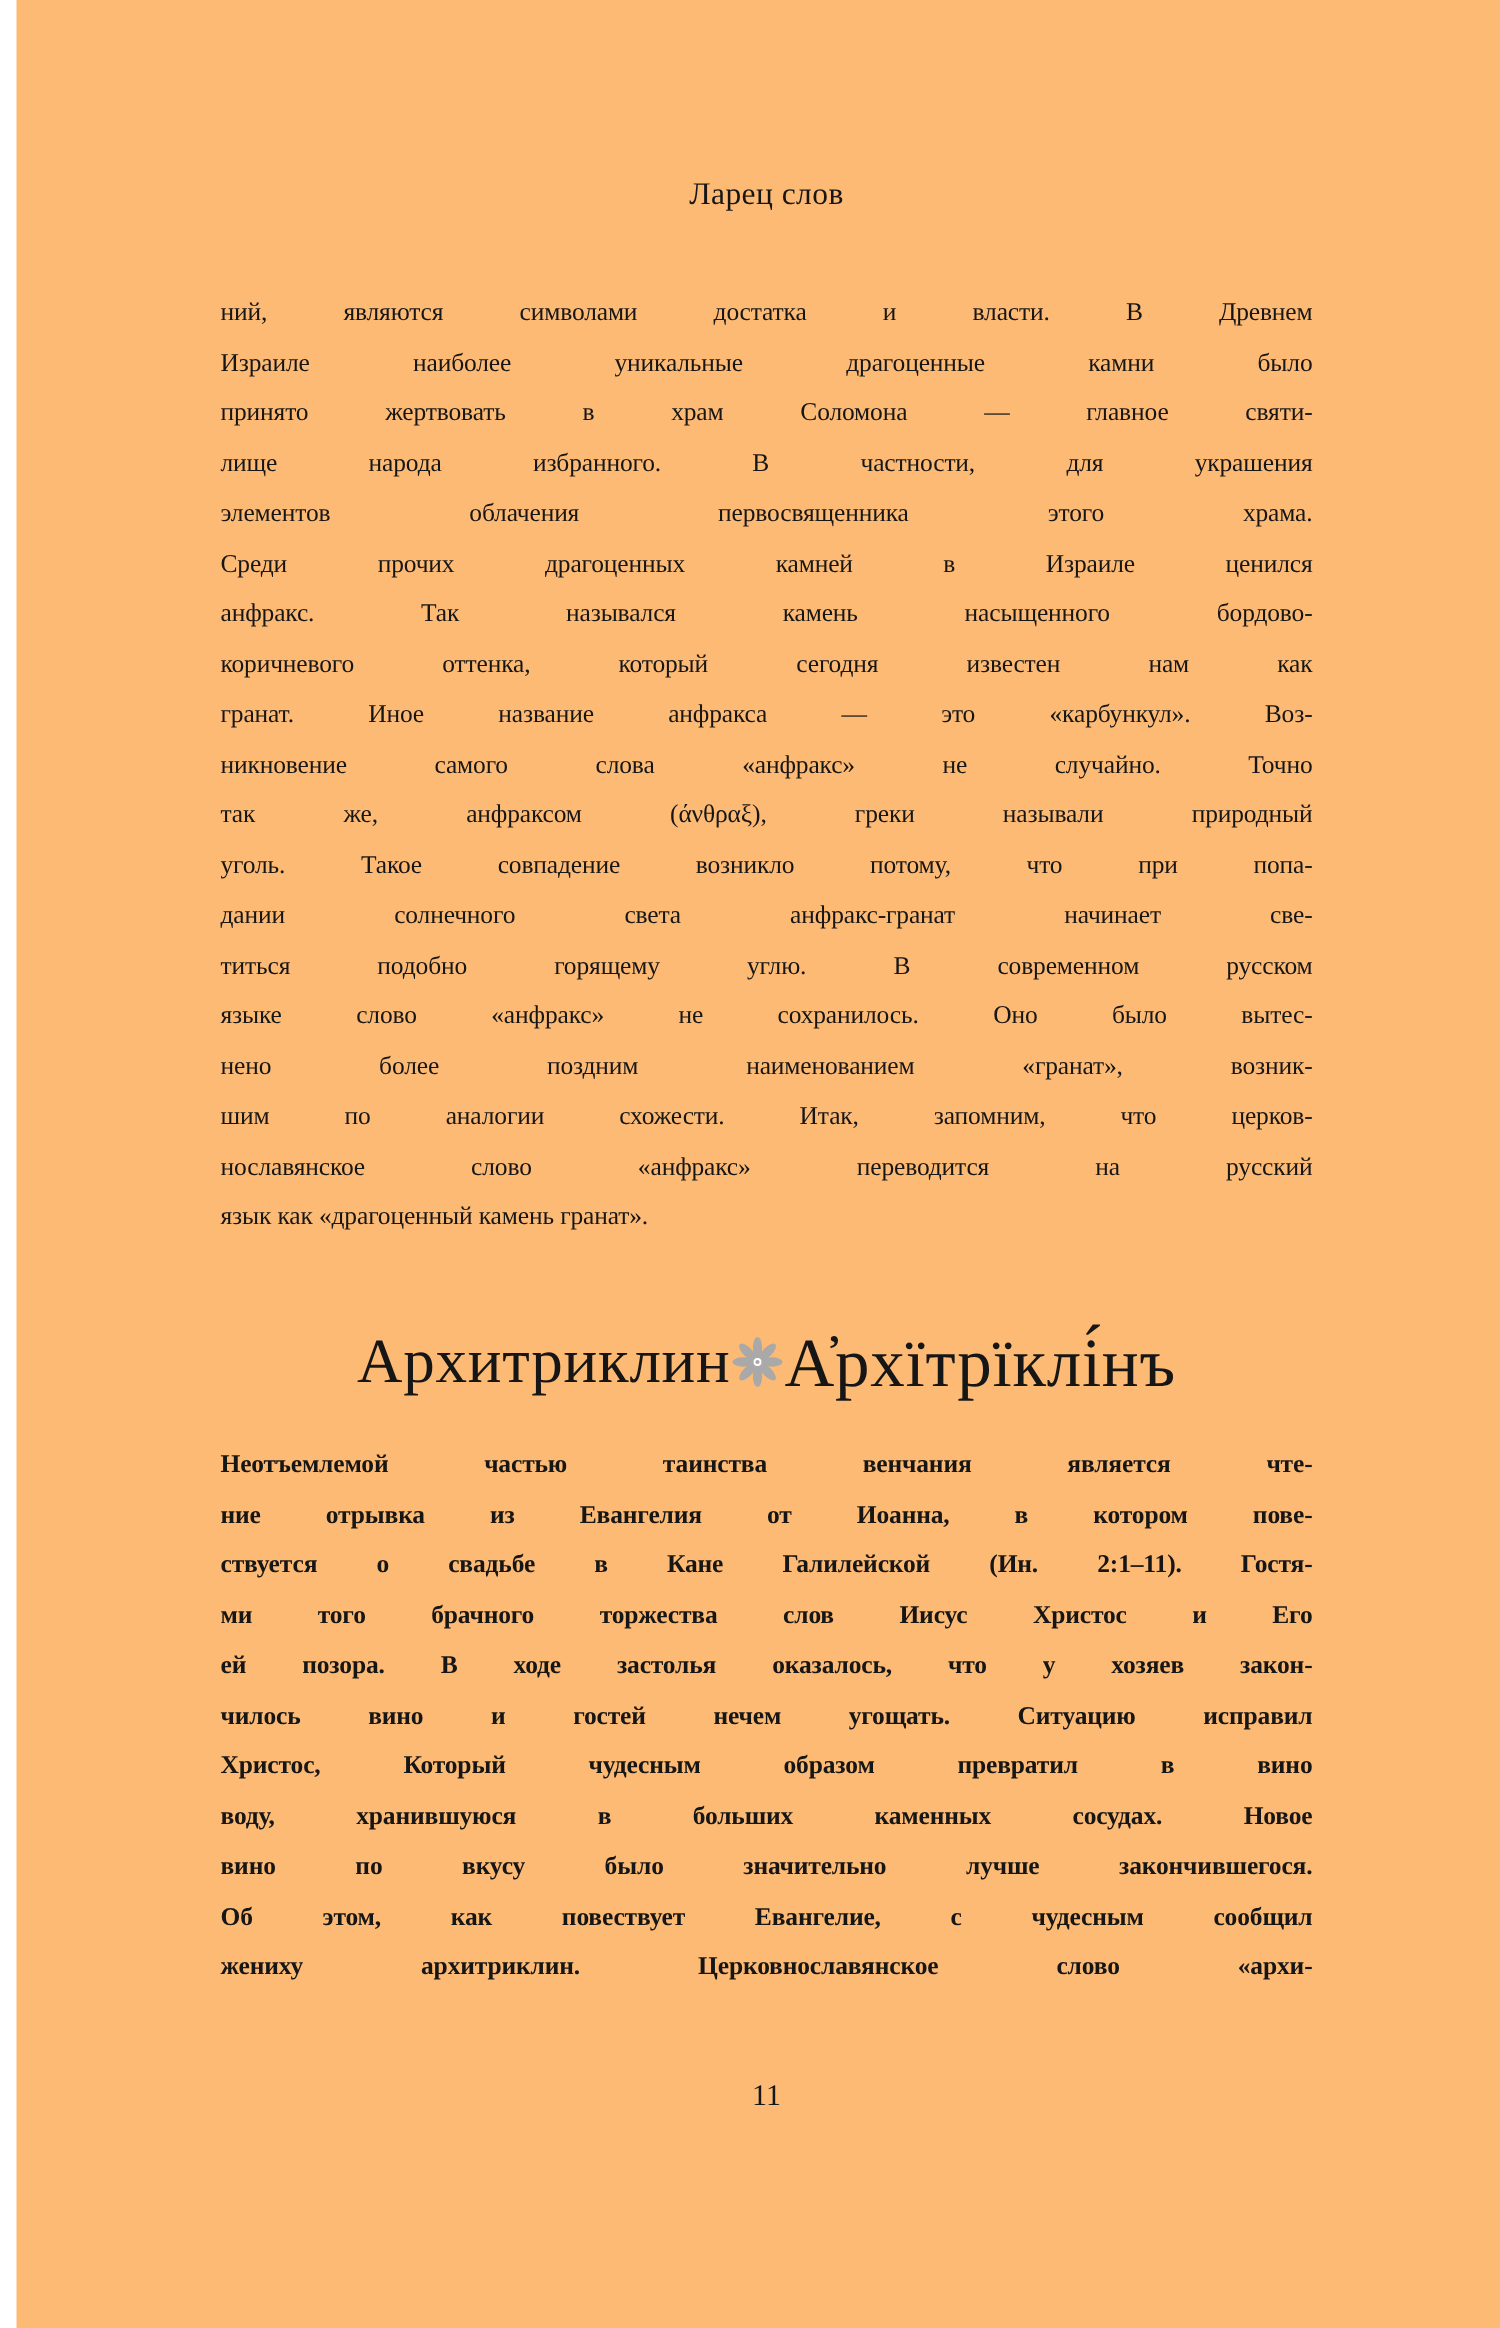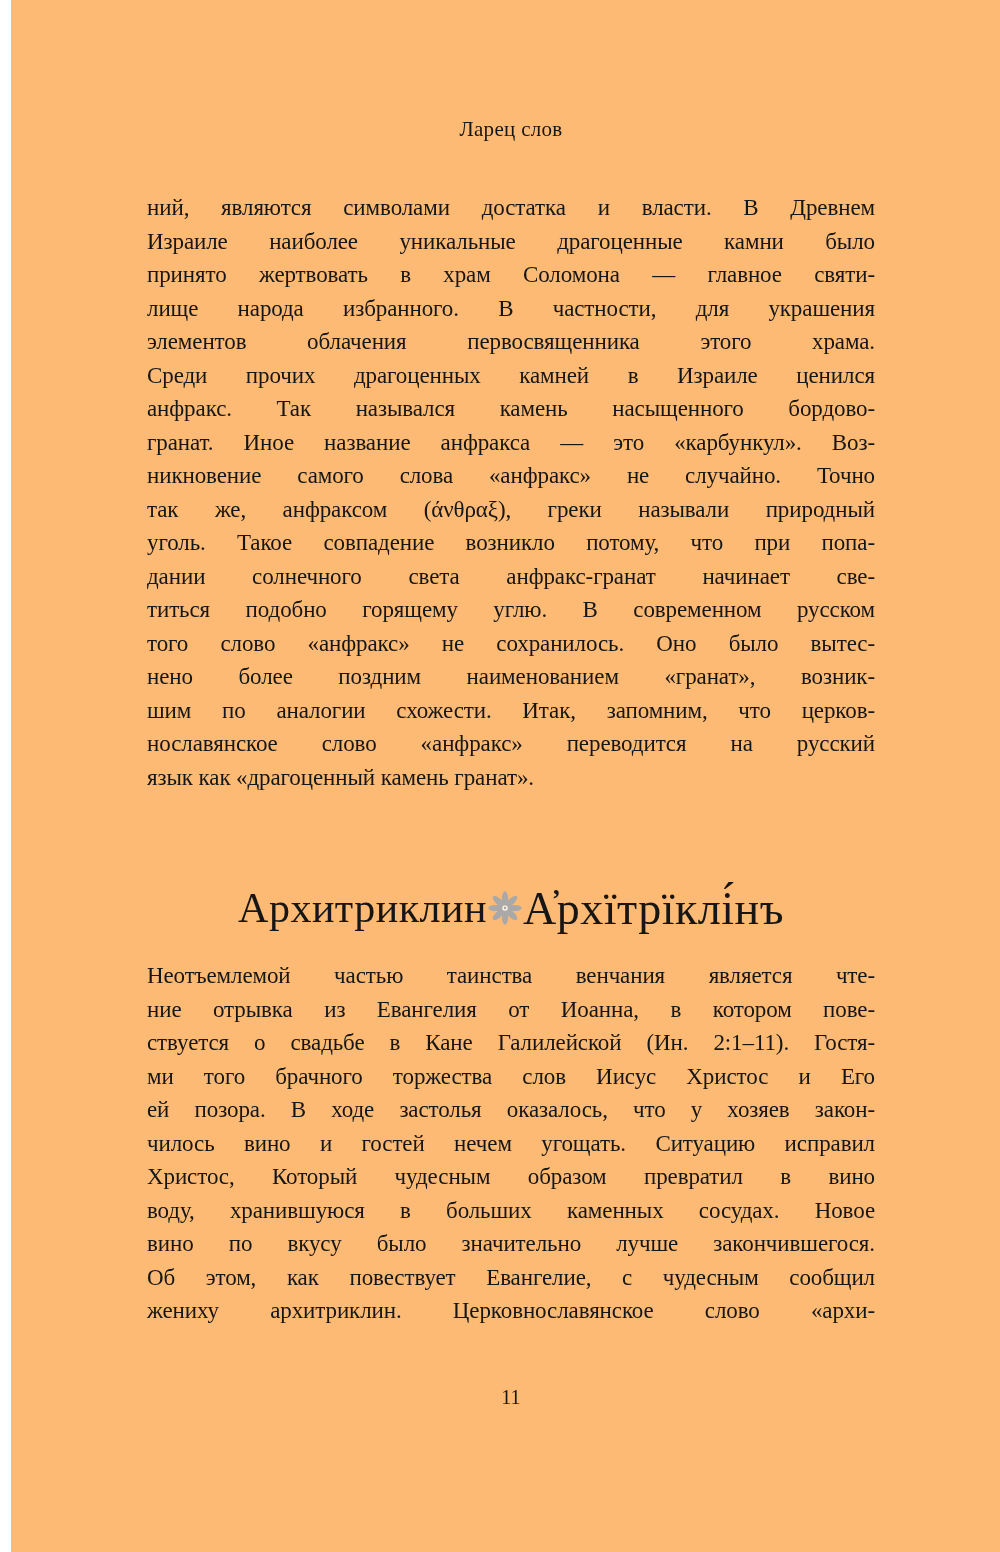--- a/index.html
+++ b/index.html
@@ -25,23 +25,23 @@
     text-align: center;
     font-size: 21px;
     letter-spacing: 0.3px;
   }
   .textblock {
     position: absolute;
     left: 136px;
     width: 728px;
   }
   .para-continued { top: 191px; }
-  .para-entry { top: 959px; }
+  .para-entry { top: 959px; font-weight: bold; }
   .line {
-    font-size: 23px;
+    font-size: 17px;
     line-height: 33.5px;
     text-align: justify;
     text-align-last: justify;
     letter-spacing: -0.1px;
   }
   .line.end {
     text-align-last: left;
   }
   .entry-heading {
     position: absolute;
@@ -85,27 +85,28 @@
   <div class="running-header">Ларец слов</div>
 
   <div class="textblock para-continued">
     <div class="line">ний, являются символами достатка и власти. В Древнем</div>
     <div class="line">Израиле наиболее уникальные драгоценные камни было</div>
     <div class="line">принято жертвовать в храм Соломона — главное святи-</div>
     <div class="line">лище народа избранного. В частности, для украшения</div>
     <div class="line">элементов облачения первосвященника этого храма.</div>
     <div class="line">Среди прочих драгоценных камней в Израиле ценился</div>
     <div class="line">анфракс. Так назывался камень насыщенного бордово-</div>
+    <div class="line">коричневого оттенка, который сегодня известен нам как</div>
     <div class="line">гранат. Иное название анфракса — это «карбункул». Воз-</div>
     <div class="line">никновение самого слова «анфракс» не случайно. Точно</div>
     <div class="line">так же, анфраксом (άνθραξ), греки называли природный</div>
     <div class="line">уголь. Такое совпадение возникло потому, что при попа-</div>
     <div class="line">дании солнечного света анфракс-гранат начинает све-</div>
     <div class="line">титься подобно горящему углю. В современном русском</div>
-    <div class="line">того слово «анфракс» не сохранилось. Оно было вытес-</div>
+    <div class="line">языке слово «анфракс» не сохранилось. Оно было вытес-</div>
     <div class="line">нено более поздним наименованием «гранат», возник-</div>
     <div class="line">шим по аналогии схожести. Итак, запомним, что церков-</div>
     <div class="line">нославянское слово «анфракс» переводится на русский</div>
     <div class="line end">язык как «драгоценный камень гранат».</div>
   </div>
 
   <div class="entry-heading">
     <span class="heading-ru">Архитриклин</span>
     <span class="ornament">
       <svg width="34" height="34" viewBox="0 0 34 34" aria-hidden="true">

